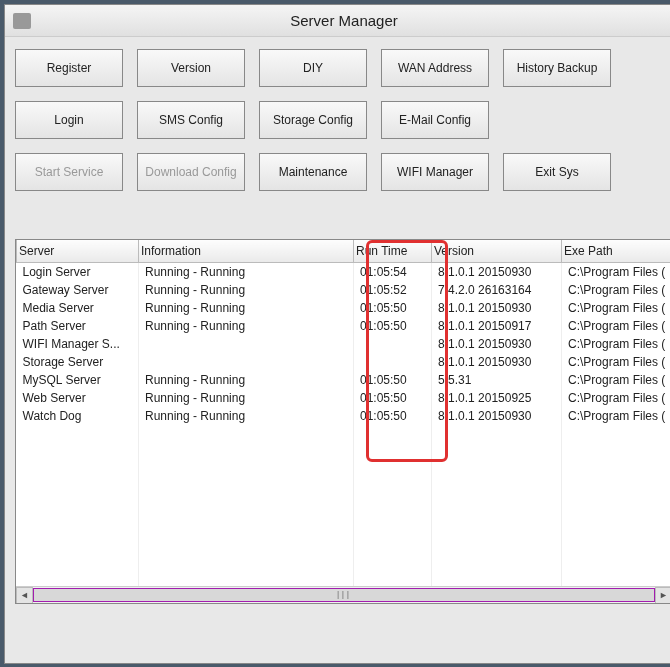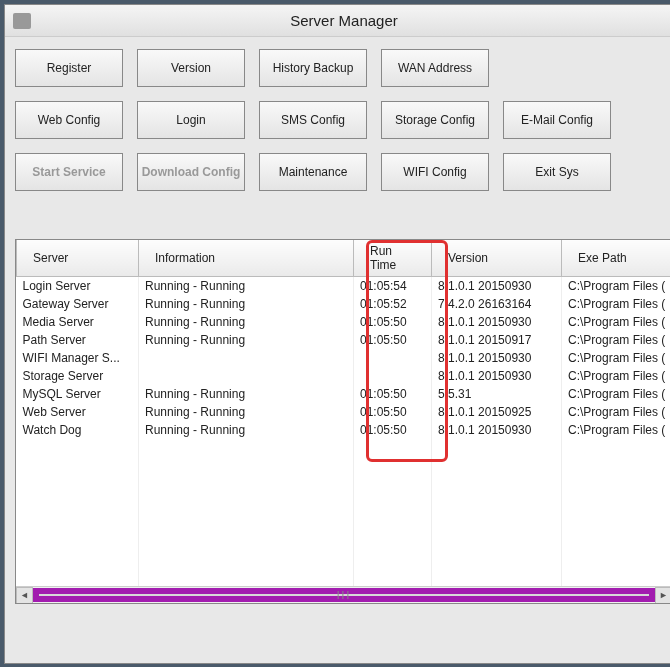--- a/index.html
+++ b/index.html
@@ -60,21 +60,20 @@
       color: #222;
       cursor: pointer;
       display: flex;
       align-items: center;
       justify-content: center;
       text-align: right;
     }
     .btn.disabled {
       color: #999;
       cursor: default;
-      font-weight: bold;
     }
     .table-wrap {
       margin: 30px 10px 0 10px;
       border: 1px solid #888;
       background: #fff;
       height: 365px;
       position: relative;
       overflow: hidden;
     }
     .table-scroll {
@@ -85,21 +84,21 @@
       border-collapse: collapse;
       width: 100%;
       table-layout: fixed;
     }
     thead th {
       background: linear-gradient(#fdfdfd, #eaeaea);
       border: 1px solid #bbb;
       border-top: none;
       text-align: left;
       font-weight: normal;
-      padding: 4px 16px;
+      padding: 4px 2px;
       font-size: 12px;
       color: #222;
       height: 22px;
       margin-left: 36px;
     }
     tbody td {
       border-right: 1px solid #eee;
       padding: 1px 6px;
       font-size: 12px;
       color: #222;
@@ -143,21 +142,21 @@
       display: flex;
       align-items: center;
       justify-content: center;
       font-size: 9px;
       color: #555;
     }
     .hscroll-thumb {
       flex: 1;
       height: 14px;
       background: #d8d8d8;
-      border: 6px solid #a21caf;
+      border: 1px solid #a21caf;
       margin: 0 0;
       display: flex;
       align-items: center;
       justify-content: center;
       color: #888;
       font-size: 10px;
       letter-spacing: 2px;
     }
   </style>
 </head>
@@ -166,35 +165,35 @@
 <div class="window">
   <div class="titlebar">
     <div class="title-icon"></div>
     <div class="title-text">Server Manager</div>
   </div>
 
   <div class="toolbar">
     <div class="btn-row" id="row1">
         <div class="btn">Register</div>
         <div class="btn">Version</div>
+        <div class="btn">DIY</div>
+        <div class="btn">WAN Address</div>
         <div class="btn">History Backup</div>
-        <div class="btn">WAN Address</div>
       </div>
     <div class="btn-row" id="row2">
-        <div class="btn">Web Config</div>
         <div class="btn">Login</div>
         <div class="btn">SMS Config</div>
         <div class="btn">Storage Config</div>
         <div class="btn">E-Mail Config</div>
       </div>
     <div class="btn-row" id="row3">
         <div class="btn disabled">Start Service</div>
         <div class="btn disabled">Download Config</div>
         <div class="btn">Maintenance</div>
-        <div class="btn">WIFI Config</div>
+        <div class="btn">WIFI Manager</div>
         <div class="btn">Exit Sys</div>
       </div>
   </div>
 
   <div class="table-wrap">
     <div class="table-scroll">
       <table>
         <colgroup>
           <col class="col-server">
             <col class="col-info">

